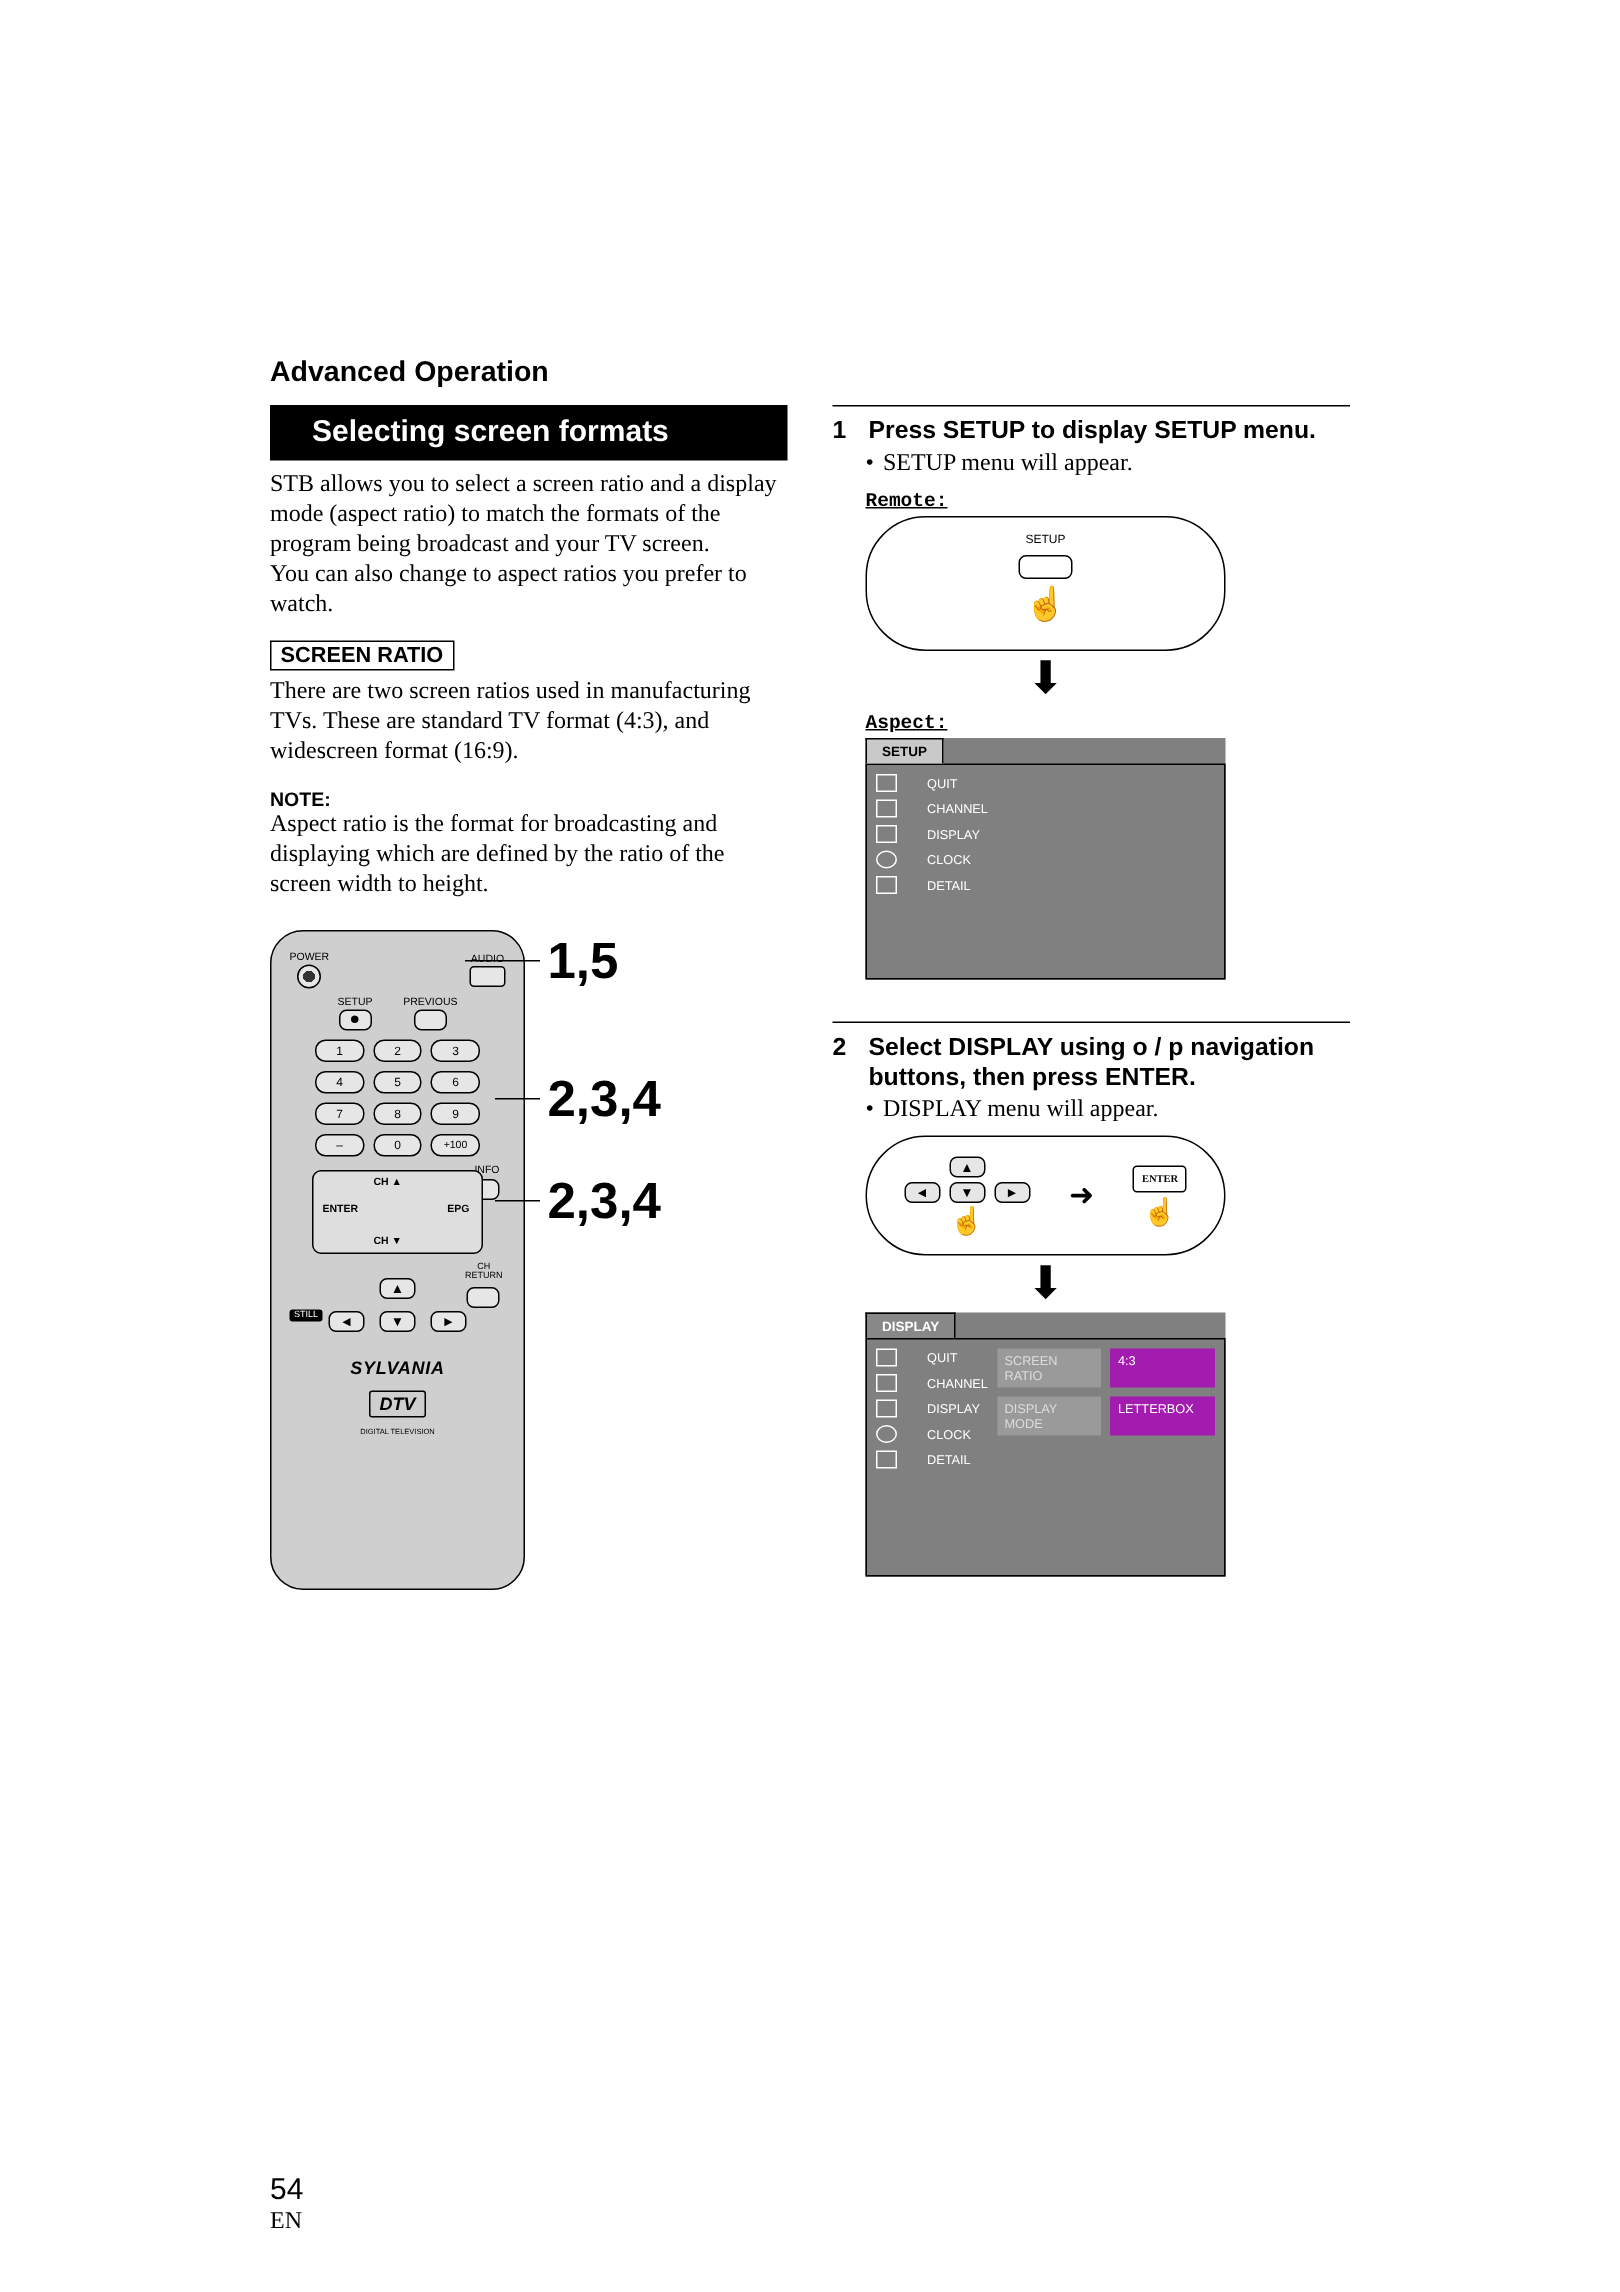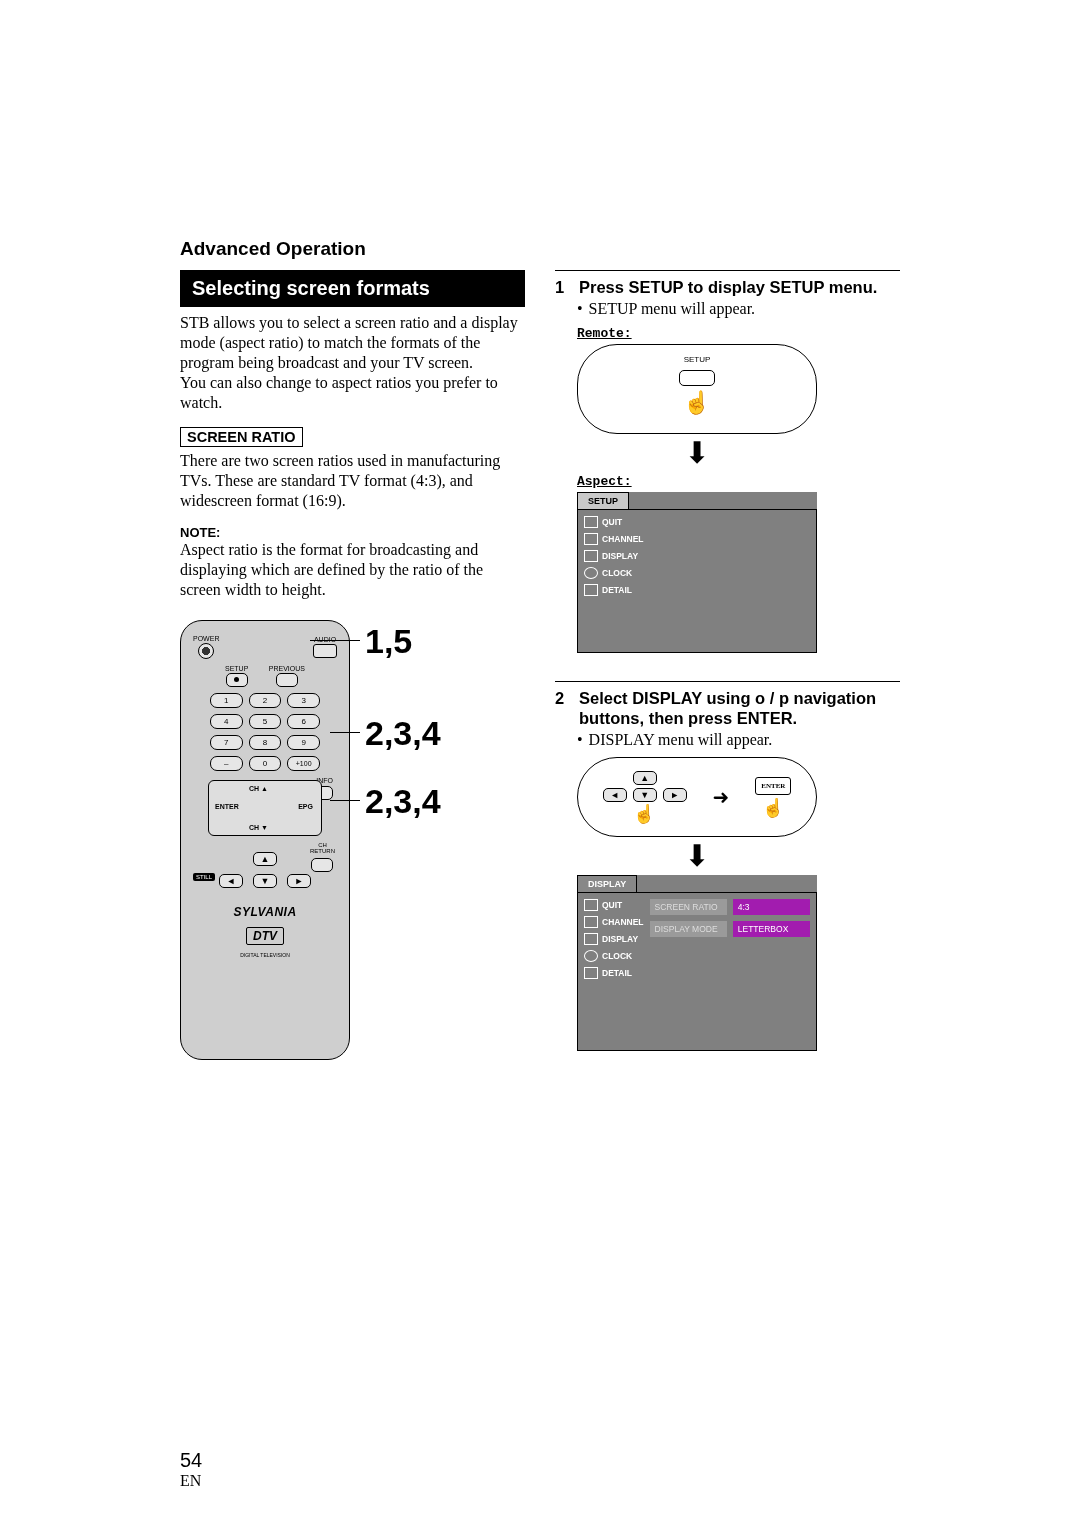--- a/index.html
+++ b/index.html
@@ -1,20 +1,20 @@
 <!DOCTYPE html>
 <html><head>
 <meta charset="utf-8">
 <style>
   html,body{margin:0;padding:0;background:#fff;font-family:"Times New Roman",serif;color:#000}
   .page{width:1080px;height:1528px;position:relative;box-sizing:border-box;padding:238px 180px 0 180px}
   .section-header{font-family:Arial,Helvetica,sans-serif;font-weight:bold;font-size:19px;margin-bottom:10px}
   .columns{display:flex;gap:30px}
   .col{flex:1;min-width:0}
-  .black-bar{background:#000;color:#fff;font-family:Arial,Helvetica,sans-serif;font-weight:bold;font-size:20px;padding:7px 12px;margin-bottom:6px}
+  .black-bar{background:#000;color:#fff;font-family:Arial,Helvetica,sans-serif;font-weight:bold;font-size:20px;padding:7px 28px;margin-bottom:6px}
   .body{font-size:16px;line-height:1.25}
   .subhead-box{border:1px solid #000;display:inline-block;padding:1px 6px;font-family:Arial,Helvetica,sans-serif;font-weight:bold;font-size:14.5px;margin:14px 0 4px 0}
   .note-label{font-family:Arial,Helvetica,sans-serif;font-weight:bold;font-size:13px;margin-top:14px}
   .step-row{border-top:1px solid #000;padding-top:6px;margin-top:0}
   .step-row+.step-row{margin-top:28px}
   .step-head{display:flex;gap:10px;align-items:baseline;font-family:Arial,Helvetica,sans-serif;font-weight:bold;font-size:16.5px;line-height:1.25}
   .step-num{min-width:14px}
   .bullet{display:flex;gap:6px;font-size:16px;margin:2px 0 8px 22px}
   .bullet::before{content:"•"}
   .mini-label{font-family:Liberation Mono, monospace;font-weight:bold;font-size:13px;text-decoration:underline;margin:6px 0 3px 22px}
@@ -24,21 +24,21 @@
   .nav-panel{height:80px;flex-direction:row;justify-content:center;gap:26px}
   .tiny{font-family:Arial,Helvetica,sans-serif;font-size:8px;text-align:center}
   .btn-rect{border:1px solid #000;border-radius:5px;width:34px;height:14px}
   .hand{font-size:22px;line-height:1}
   .down-arrow{font-size:30px;line-height:1;text-align:center;margin:4px 0}
   .setup-menu{width:240px;background:#808080;font-family:Arial,Helvetica,sans-serif}
   .setup-tab-row{display:flex}
   .setup-tab{background:#c9c9c9;border:1px solid #000;border-bottom:none;font-size:9px;font-weight:bold;padding:3px 10px}
   .setup-body{border:1px solid #000;background:#808080;height:130px;padding:6px 6px;display:flex}
   .setup-side{display:flex;flex-direction:column;gap:5px}
-  .side-item{display:flex;align-items:center;gap:4px;color:#fff;font-size:8.5px;font-weight:bold}
+  .side-item{display:flex;align-items:center;gap:20px;color:#fff;font-size:8.5px;font-weight:normal}
   .ic{width:14px;height:12px;border:1px solid #fff;box-sizing:border-box}
   .display-tab{background:#bdbdbd;border:1px solid #000;border-bottom:none;font-size:9px;font-weight:bold;padding:3px 10px;color:#fff;background:#888}
   .display-body{border:1px solid #000;background:#808080;height:145px;padding:6px;display:flex;gap:6px}
   .display-right{flex:1;display:flex;flex-direction:column;gap:6px}
   .opt-row{display:flex;gap:6px}
   .opt-cell{flex:1;background:#9a9a9a;color:#ddd;font-size:8.5px;padding:3px 5px;text-align:left}
   .opt-cell.val{background:#a21caf;color:#fff}
   
   .big-remote{border:1px solid #000;border-radius:22px;width:170px;height:440px;box-sizing:border-box;padding:14px 12px;font-family:Arial,Helvetica,sans-serif;font-size:7px;display:flex;flex-direction:column;align-items:center;gap:6px;position:relative;margin-top:20px;background:#cfcfcf}
   .br-row{display:flex;justify-content:space-between;width:100%;align-items:center}

